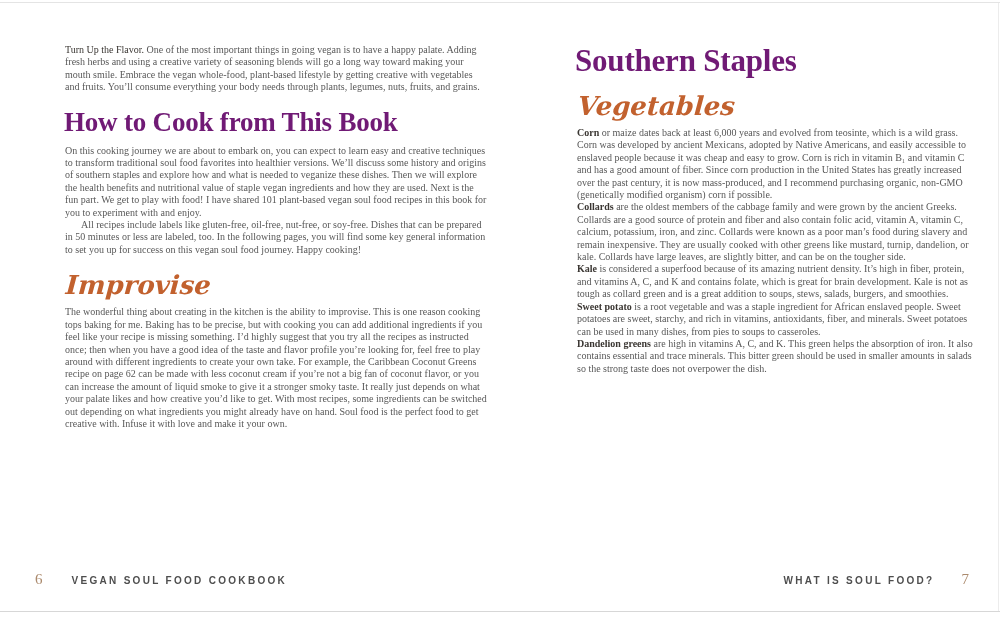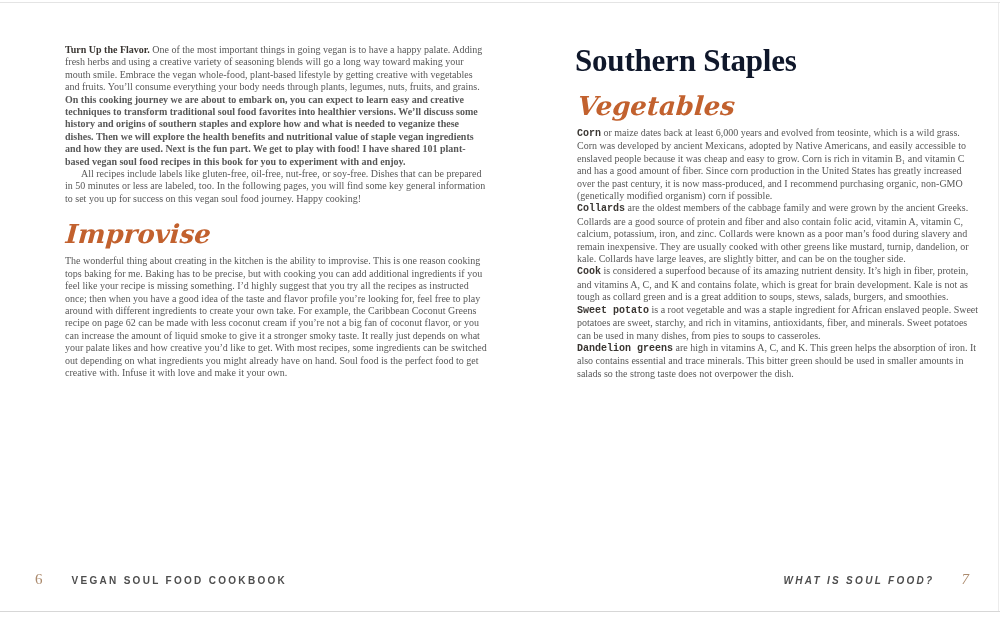--- a/index.html
+++ b/index.html
@@ -7,72 +7,73 @@
           font-family:"Liberation Serif","DejaVu Serif",serif;}
   .edge-top{position:absolute;top:2px;left:0;right:0;height:1px;background:#e4e4e4;}
   .edge-bottom{position:absolute;top:611px;left:0;right:0;height:1px;background:#d7d7d7;}
   .edge-right{position:absolute;top:3px;bottom:6px;right:1px;width:1px;background:#ececec;}
 
   .col{position:absolute;top:44px;}
   .col-left{left:65px;width:424px;}
   .col-right{left:577px;width:402px;}
 
   p.body{margin:0;font-size:10px;line-height:12.4px;color:#585858;text-align:left;}
-  .lead-bold{font-weight:bold;color:#3a3632;}
-  .term{font-weight:bold;color:#3a3632;font-family:Liberation Mono, monospace;}
+  .lead-bold{font-weight:normal;color:#3a3632;}
+  .term{font-weight:bold;color:#3a3632;}
 
-  h1{margin:0;color:#0f172a;font-weight:bold;letter-spacing:-0.2px;
+  h1{margin:0;color:#701a75;font-weight:bold;letter-spacing:-0.2px;
      font-family:"Liberation Serif","DejaVu Serif",serif;}
   .left-heading{font-size:27px;line-height:30px;margin:13px 0 8px -1px;}
   .right-heading{font-size:31px;line-height:33px;margin:0 0 7px -2px;}
 
   .script-heading{margin:15px 0 7px 0;color:#c2612e;font-style:italic;font-weight:600;
      font-size:26px;line-height:28px;font-family:"DejaVu Serif",serif;transform:skewX(-4deg);
      transform-origin:left bottom;}
 
-  .para-gap{margin-top:0;font-weight:bold;}
+  .para-gap{margin-top:0;}
   .indent{text-indent:16px;}
   .entry{margin-top:9px;}
 
   .footer{position:absolute;top:571px;display:flex;align-items:baseline;}
   .footer-left{left:35px;gap:29px;}
-  .footer-right{right:31px;gap:27px;font-style:italic;}
+  .footer-right{right:31px;gap:27px;}
   .page-num{font-size:15px;color:#ab8a6d;font-family:"Liberation Serif",serif;}
   .running-title{font-size:10px;letter-spacing:2.3px;color:#4e4e4e;
      font-family:"Liberation Sans","DejaVu Sans",sans-serif;font-weight:bold;}
 </style>
 </head>
 <body>
 
 <div class="spread">
   <div class="edge-top"></div>
   <div class="edge-bottom"></div>
   <div class="edge-right"></div>
 
   <div class="col col-left">
     <p class="body"><span class="lead-bold">Turn Up the Flavor.</span><span> One of the most important things in going vegan is to have a happy palate. Adding fresh herbs and using a creative variety of seasoning blends will go a long way toward making your mouth smile. Embrace the vegan whole-food, plant-based lifestyle by getting creative with vegetables and fruits. You’ll consume everything your body needs through plants, legumes, nuts, fruits, and grains.</span></p>
 
+    <h1 class="left-heading">How to Cook from This Book</h1>
 
     <p class="body para-gap">On this cooking journey we are about to embark on, you can expect to learn easy and creative techniques to transform traditional soul food favorites into healthier versions. We’ll discuss some history and origins of southern staples and explore how and what is needed to veganize these dishes. Then we will explore the health benefits and nutritional value of staple vegan ingredients and how they are used. Next is the fun part. We get to play with food! I have shared 101 plant-based vegan soul food recipes in this book for you to experiment with and enjoy.</p>
     <p class="body indent">All recipes include labels like gluten-free, oil-free, nut-free, or soy-free. Dishes that can be prepared in 50 minutes or less are labeled, too. In the following pages, you will find some key general information to set you up for success on this vegan soul food journey. Happy cooking!</p>
 
     <div class="script-heading">Improvise</div>
 
     <p class="body">The wonderful thing about creating in the kitchen is the ability to improvise. This is one reason cooking tops baking for me. Baking has to be precise, but with cooking you can add additional ingredients if you feel like your recipe is missing something. I’d highly suggest that you try all the recipes as instructed once; then when you have a good idea of the taste and flavor profile you’re looking for, feel free to play around with different ingredients to create your own take. For example, the Caribbean Coconut Greens recipe on page 62 can be made with less coconut cream if you’re not a big fan of coconut flavor, or you can increase the amount of liquid smoke to give it a stronger smoky taste. It really just depends on what your palate likes and how creative you’d like to get. With most recipes, some ingredients can be switched out depending on what ingredients you might already have on hand. Soul food is the perfect food to get creative with. Infuse it with love and make it your own.</p>
   </div>
 
   <div class="col col-right">
     <h1 class="right-heading">Southern Staples</h1>
 
 
     <div class="script-heading">Vegetables</div>
 
     <p class="body entry" style="margin-top:0;"><span class="term">Corn</span><span> or maize dates back at least 6,000 years and evolved from teosinte, which is a wild grass. Corn was developed by ancient Mexicans, adopted by Native Americans, and easily accessible to enslaved people because it was cheap and easy to grow. Corn is rich in vitamin B₁ and vitamin C and has a good amount of fiber. Since corn production in the United States has greatly increased over the past century, it is now mass-produced, and I recommend purchasing organic, non-GMO (genetically modified organism) corn if possible.</span></p>
     <p class="body entry"><span class="term">Collards</span><span> are the oldest members of the cabbage family and were grown by the ancient Greeks. Collards are a good source of protein and fiber and also contain folic acid, vitamin A, vitamin C, calcium, potassium, iron, and zinc. Collards were known as a poor man’s food during slavery and remain inexpensive. They are usually cooked with other greens like mustard, turnip, dandelion, or kale. Collards have large leaves, are slightly bitter, and can be on the tougher side.</span></p>
-    <p class="body entry"><span class="term">Cook</span><span> is considered a superfood because of its amazing nutrient density. It’s high in fiber, protein, and vitamins A, C, and K and contains folate, which is great for brain development. Kale is not as tough as collard green and is a great addition to soups, stews, salads, burgers, and smoothies.</span></p>
+    <p class="body entry"><span class="term">Kale</span><span> is considered a superfood because of its amazing nutrient density. It’s high in fiber, protein, and vitamins A, C, and K and contains folate, which is great for brain development. Kale is not as tough as collard green and is a great addition to soups, stews, salads, burgers, and smoothies.</span></p>
     <p class="body entry"><span class="term">Sweet potato</span><span> is a root vegetable and was a staple ingredient for African enslaved people. Sweet potatoes are sweet, starchy, and rich in vitamins, antioxidants, fiber, and minerals. Sweet potatoes can be used in many dishes, from pies to soups to casseroles.</span></p>
     <p class="body entry"><span class="term">Dandelion greens</span><span> are high in vitamins A, C, and K. This green helps the absorption of iron. It also contains essential and trace minerals. This bitter green should be used in smaller amounts in salads so the strong taste does not overpower the dish.</span></p>
   </div>
 
   <div class="footer footer-left">
     <span class="page-num">6</span>
     <span class="running-title">VEGAN SOUL FOOD COOKBOOK</span>
   </div>
   <div class="footer footer-right">
     <span class="running-title">WHAT IS SOUL FOOD?</span>

